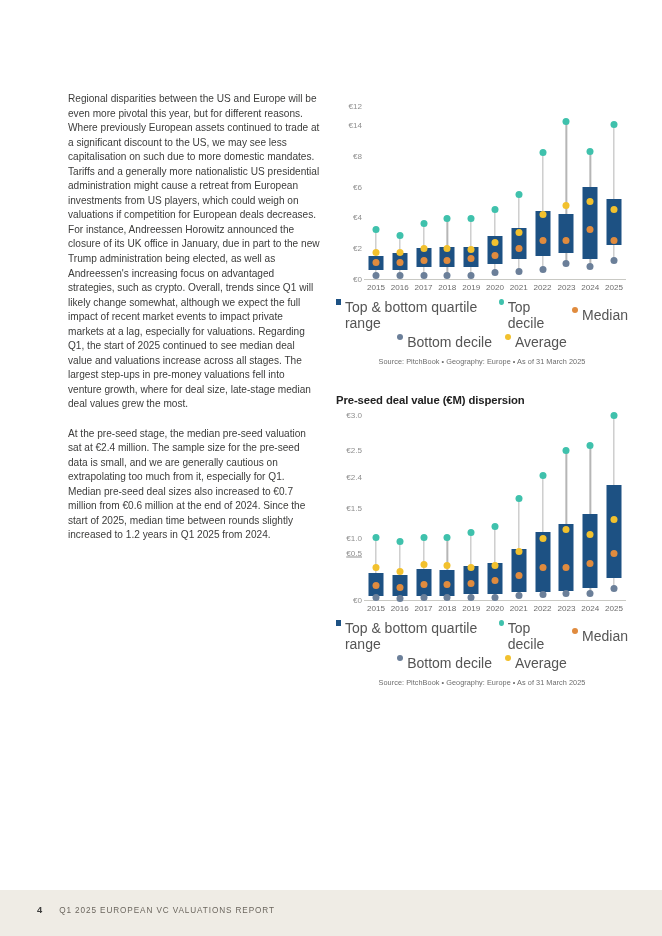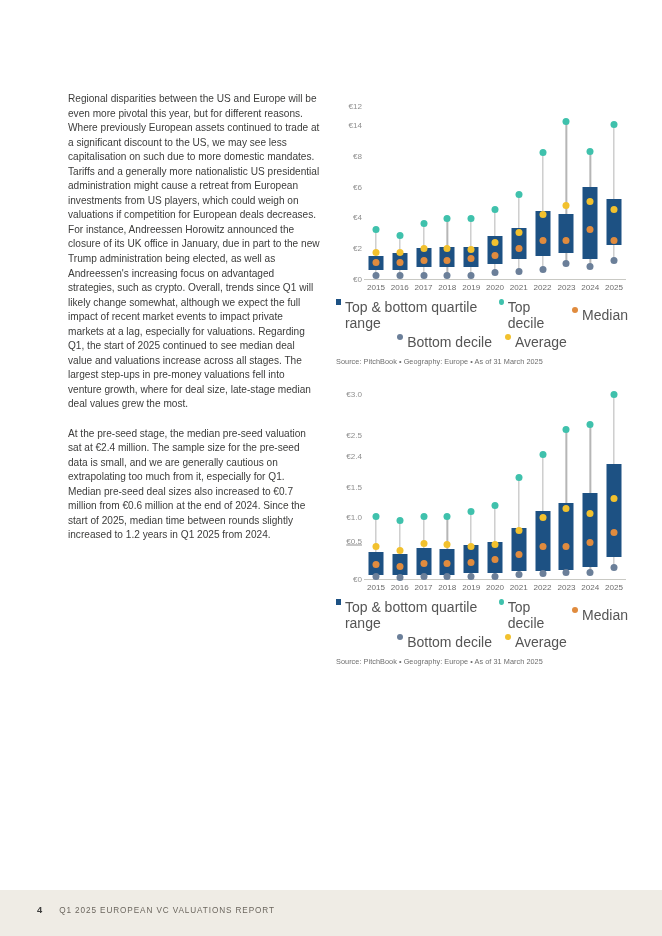--- a/index.html
+++ b/index.html
@@ -81,21 +81,21 @@
   }
   .swatch-dot {
     width: 6px; height: 6px; border-radius: 50%; margin-right: 4px; display: inline-block;
   }
   .dot-top    { background: #3fc1ac; }
   .dot-med    { background: #e08b3e; }
   .dot-bot    { background: #6b7f99; }
   .dot-avg    { background: #f2c12e; }
 
   .source {
-    text-align: left; font-size: 7.3px; color: #6d6d6d; margin-top: 7px;
+    text-align: center; font-size: 7.3px; color: #6d6d6d; margin-top: 7px;
     letter-spacing: 0.05px;
   }
 
   
   .footer {
     position: absolute; left: 0; bottom: 0; width: 662px; height: 46px;
     background: #efece5;
   }
   .footer-inner {
     position: absolute; left: 37px; top: 15px; display: flex; align-items: baseline;
@@ -257,29 +257,30 @@
         <span class="legend-item">
           <i class="swatch-dot dot-avg"></i>
           <span>Average</span>
         </span>
       </div>
       <div class="source">Source: PitchBook  •  Geography: Europe  •  As of 31 March 2025</div>
     </div>
   </div>
 
   <div class="chart-block" id="chart2-block">
+    <div class="chart-title">Pre-seed deal value (€M) dispersion</div>
     <div class="plot">
       <div class="plot-body" id="chart2-body" style="height:185px;">
         <div class="ylabels" id="chart2-ylabels">
             <span class="ylab" style="top: 185px;">€0</span>
-            <span class="ylab" style="top: 147px; text-decoration: underline;">€0.5</span>
+            <span class="ylab" style="top: 138px; text-decoration: underline;">€0.5</span>
             <span class="ylab" style="top: 123.333px;">€1.0</span>
             <span class="ylab" style="top: 92.5px;">€1.5</span>
             <span class="ylab" style="top: 61.6667px;">€2.4</span>
-            <span class="ylab" style="top: 41px; margin-left: 25px;">€2.5</span>
+            <span class="ylab" style="top: 35px; margin-left: 25px;">€2.5</span>
             <span class="ylab" style="top: 0px;">€3.0</span>
           </div>
         <div class="axis-line" id="chart2-axis" style="top: 185px;"></div>
         <div class="bars" id="chart2-bars">
             <div class="series" style="left: 0%; width: 9.09091%;">
               <div class="whisker" style="top: 122.1px; height: 60.4333px;"></div>
               <div class="box" style="top: 157.867px; height: 22.8167px;"></div>
               <div class="pt top-decile" style="top: 118.6px; transform: translateX(-50%);"></div>
               <div class="pt bottom-decile" style="top: 179.033px; transform: translateX(-50%);"></div>
               <div class="pt average" style="top: 149.433px; transform: translateX(-50%);"></div>

